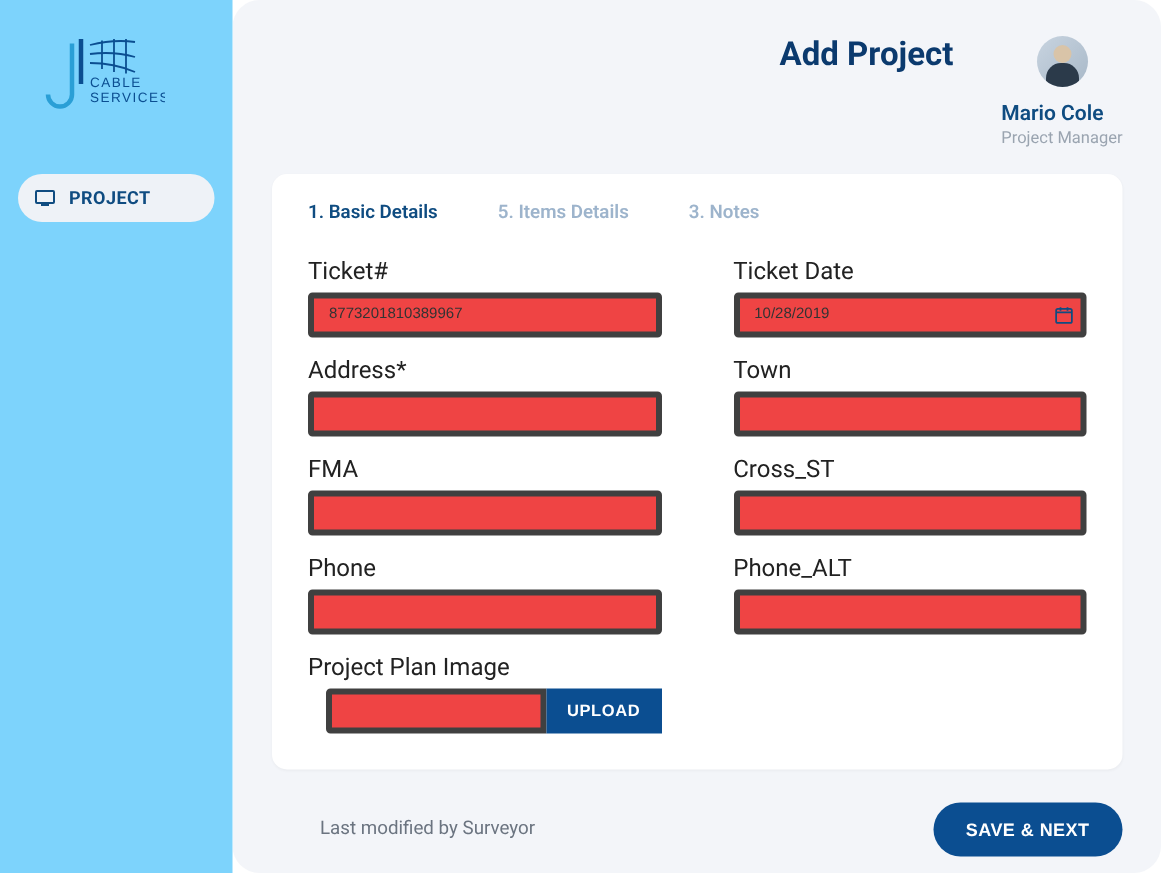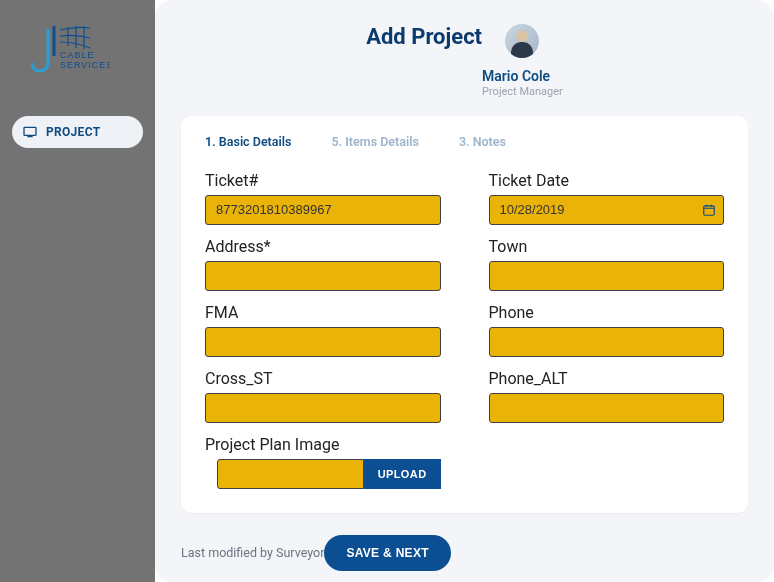--- a/index.html
+++ b/index.html
@@ -6,21 +6,21 @@
     body {
       font-family: -apple-system, BlinkMacSystemFont, "Segoe UI", Roboto, Arial, sans-serif;
       background: #fff;
       width: 774px;
       height: 582px;
       overflow: hidden;
       display: flex;
     }
     .sidebar {
       width: 155px;
-      background: #737373;
+      background: #7dd3fc;
       padding: 24px 12px;
       flex-shrink: 0;
     }
     .logo {
       margin-bottom: 40px;
       padding-left: 8px;
     }
     .logo svg { display: block; }
     .nav-item {
       display: flex;
@@ -38,23 +38,24 @@
     .nav-item .icon { width: 16px; height: 16px; color: #0f4c81; }
     .main {
       flex: 1;
       background: #f3f5f9;
       border-radius: 18px;
       padding: 24px 26px;
       overflow: auto;
     }
     .header {
       display: flex;
-      justify-content: center;
+      justify-content: flex-end;
       align-items: flex-start;
       margin-bottom: 18px;
+      gap: 32px;
     }
     .page-title {
       color: #0b3a6e;
       font-size: 22px;
       font-weight: 700;
     }
     .user {
       display: flex;
       align-items: center;
       gap: 10px;
@@ -115,26 +116,26 @@
     .field {}
     .field-label {
       font-size: 16px;
       color: #222;
       margin-bottom: 5px;
       display: block;
     }
     .input {
       width: 100%;
       height: 30px;
-      border: 1px solid #404040;
+      border: 4px solid #404040;
       border-radius: 3px;
       padding: 0 10px;
-      font-size: 13px;
+      font-size: 10px;
       color: #333;
-      background: #eab308;
+      background: #ef4444;
     }
     .input-wrap { position: relative; }
     .cal-icon {
       position: absolute;
       right: 8px;
       top: 50%;
       transform: translateY(-50%);
       color: #0f4c81;
       pointer-events: none;
     }
@@ -156,23 +157,24 @@
       border: none;
       height: 30px;
       padding: 0 14px;
       font-size: 11px;
       font-weight: 600;
       letter-spacing: 0.4px;
       cursor: pointer;
     }
     .footer {
       display: flex;
-      justify-content: flex-start;
+      justify-content: space-between;
       align-items: center;
       margin-top: 22px;
+      margin-left: 32px;
     }
     .modified {
       font-size: 12.5px;
       color: #6b7480;
     }
     .save-btn {
       background: #0b4e91;
       color: #fff;
       border: none;
       border-radius: 18px;
@@ -254,26 +256,26 @@
       <div class="field">
         <label class="field-label">Town</label>
         <input class="input" value="" style="">
       </div>
 
       <div class="field">
         <label class="field-label">FMA</label>
         <input class="input" value="" style="">
       </div>
       <div class="field">
+        <label class="field-label">Cross_ST</label>
+        <input class="input" value="" style="">
+      </div>
+
+      <div class="field">
         <label class="field-label">Phone</label>
-        <input class="input" value="" style="">
-      </div>
-
-      <div class="field">
-        <label class="field-label">Cross_ST</label>
         <input class="input" value="" style="">
       </div>
       <div class="field">
         <label class="field-label">Phone_ALT</label>
         <input class="input" value="" style="">
       </div>
 
       <div class="field" style="grid-column:1/2">
         <label class="field-label">Project Plan Image</label>
         <div class="upload-row">

